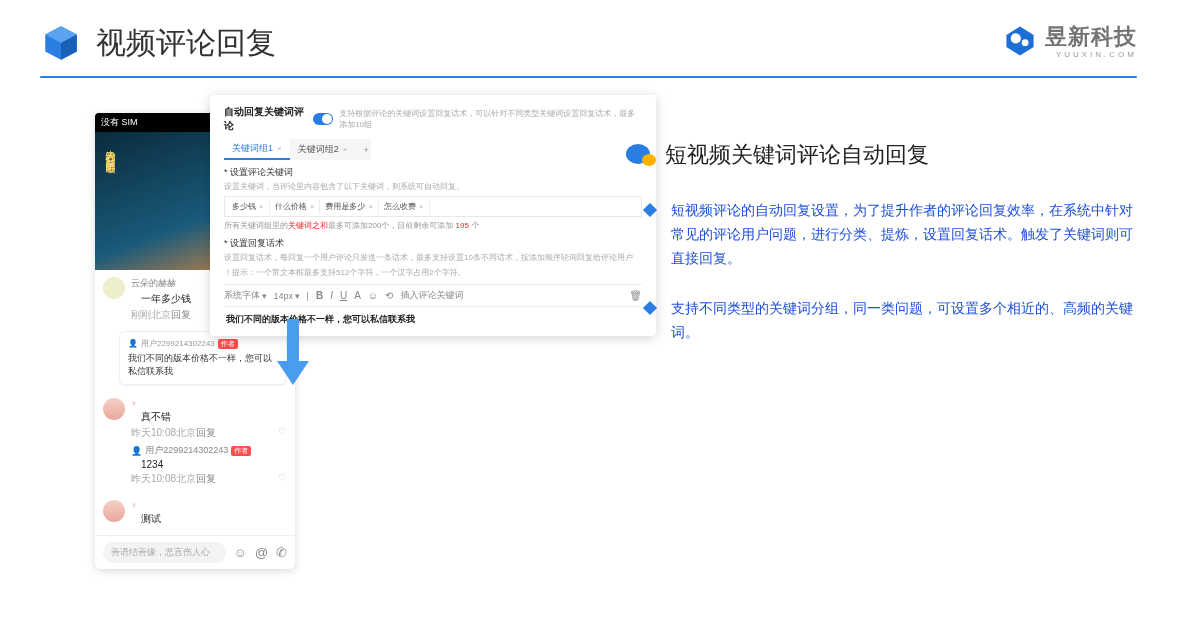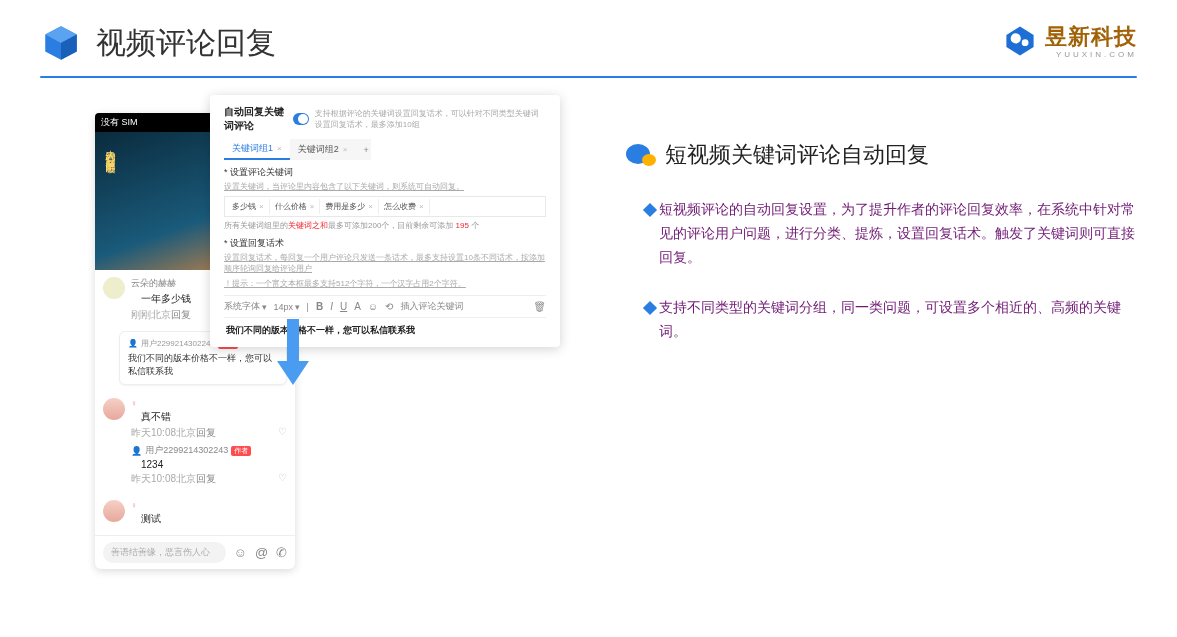--- a/index.html
+++ b/index.html
@@ -4,21 +4,21 @@
 <style>
 * { margin: 0; padding: 0; box-sizing: border-box; }
 body { font-family: "Microsoft YaHei", sans-serif; background: #fff; width: 1177px; height: 637px; position: relative; overflow: hidden; color: #333; }
 
 
 .header { display: flex; align-items: center; padding: 22px 55px 12px 40px; }
 .header-icon { width: 42px; height: 42px; margin-right: 14px; }
 .header-title { font-size: 30px; color: #333; font-weight: 400; }
 .logo-block { position: absolute; right: 40px; top: 22px; display: flex; align-items: center; }
 .logo-icon { width: 34px; height: 34px; margin-right: 8px; }
-.logo-text { font-size: 22px; font-weight: bold; color: #a16207; letter-spacing: 1px; }
+.logo-text { font-size: 22px; font-weight: bold; color: #737373; letter-spacing: 1px; }
 .logo-sub { font-size: 8px; color: #999; letter-spacing: 3px; display: block; text-align: right; margin-top: -2px; }
 .divider { height: 2px; background: #2a7de1; margin: 0 40px; border-radius: 2px; }
 
 
 .left-area { position: absolute; left: 95px; top: 95px; width: 480px; height: 510px; }
 .phone-shot { position: absolute; left: 0; top: 18px; width: 200px; background: #fff; border-radius: 6px; box-shadow: 0 2px 8px rgba(0,0,0,0.15); font-size: 10px; }
 .statusbar { background: #000; color: #fff; font-size: 9px; padding: 3px 6px; display: flex; justify-content: space-between; border-radius: 4px 4px 0 0; }
 .video-thumb { width: 100%; height: 138px; background: linear-gradient(160deg,#0a2b3d,#1a5a7a 60%,#e28a3d); position: relative; }
 .video-txt { position: absolute; top: 10px; left: 8px; color: #ffd966; font-size: 10px; line-height: 15px; writing-mode: vertical-rl; letter-spacing: 1px; }
 .ptabs { display: flex; gap: 10px; padding: 6px 8px; font-size: 11px; color: #888; border-bottom: 1px solid #eee; }
@@ -35,54 +35,54 @@
 .like { margin-left: auto; color: #bbb; }
 .reply-bubble { margin: 2px 8px 6px 24px; background: #fff; border: 1px solid #eee; border-radius: 6px; padding: 6px 8px; font-size: 9px; box-shadow: 0 1px 2px rgba(0,0,0,0.05); }
 .reply-bubble .rh { color: #999; font-size: 8px; display: flex; align-items: center; gap: 3px; }
 .reply-bubble .rb { color: #333; margin-top: 3px; }
 .author-tag { background: #ff4d4f; color: #fff; border-radius: 2px; font-size: 7px; padding: 0 3px; }
 .fan-tag { color: #fb7299; font-size: 8px; }
 .input-bar { display: flex; align-items: center; gap: 8px; padding: 6px 8px; border-top: 1px solid #eee; }
 .input-bar .ph { flex: 1; background: #f3f3f3; border-radius: 12px; padding: 4px 8px; font-size: 9px; color: #aaa; }
 .input-bar span { color: #888; font-size: 13px; }
 
-.settings-panel { position: absolute; left: 115px; top: 0; width: 350px; background: #fff; border-radius: 4px; box-shadow: 0 2px 12px rgba(0,0,0,0.18); font-size: 9px; padding: 10px 14px; color: #555; }
+.settings-panel { position: absolute; left: 115px; top: 0; width: 446px; background: #fff; border-radius: 4px; box-shadow: 0 2px 12px rgba(0,0,0,0.18); font-size: 9px; padding: 10px 14px; color: #555; }
 .sp-row { display: flex; align-items: center; gap: 6px; margin-bottom: 6px; }
 .sp-title { font-size: 10px; font-weight: bold; color: #222; }
 .toggle { width: 22px; height: 12px; border-radius: 7px; background: #2a7de1; position: relative; }
 .toggle::after { content: ""; position: absolute; right: 1px; top: 1px; width: 10px; height: 10px; background: #fff; border-radius: 50%; }
 .sp-desc { color: #aaa; font-size: 8px; }
 .sp-tabs { display: flex; gap: 0; margin: 6px 0; }
 .sp-tab { padding: 3px 8px; font-size: 9px; background: #f6f6f6; display: flex; align-items: center; gap: 4px; }
 .sp-tab.act { background: #fff; color: #2a7de1; border-bottom: 2px solid #2a7de1; }
 .sp-tab .x { color: #bbb; font-size: 8px; }
 .plus { width: 16px; text-align: center; color: #888; }
 .sp-label { font-size: 9px; color: #333; margin-top: 6px; }
-.sp-hint { color: #aaa; font-size: 8px; margin: 2px 0 4px; text-decoration: underline; }
+.sp-hint { color: #aaa; font-size: 8px; margin: 2px 0 4px; }
 .tags-row { display: flex; flex-wrap: wrap; gap: 0; border: 1px solid #e8e8e8; padding: 2px; }
 .tag { padding: 2px 5px; font-size: 8px; color: #555; display: flex; align-items: center; gap: 3px; border-right: 1px solid #eee; }
 .tag .tx { color: #bbb; }
 .red { color: #f5222d; }
 .sp-note { font-size: 8px; color: #999; margin-top: 3px; }
 .editor-bar { display: flex; gap: 7px; align-items: center; padding: 4px 0; border-top: 1px solid #eee; border-bottom: 1px solid #eee; margin-top: 6px; color: #888; font-size: 9px; }
 .editor-bar .sel { display: flex; align-items: center; gap: 2px; }
 .editor-bar .ico { font-size: 10px; }
 .editor-body { font-size: 9px; color: #222; font-weight: bold; padding: 6px 2px 0; }
 
 .arrow { position: absolute; left: 178px; top: 224px; }
 
 .example-box { position: absolute; left: 225px; top: 340px; width: 232px; border: 2px dashed #2a7de1; border-radius: 4px; padding: 14px 16px; font-size: 14px; color: #333; line-height: 24px; }
 .example-box .eh { margin-bottom: 4px; }
 
 
 .right-area { position: absolute; left: 625px; top: 140px; width: 510px; }
 .sec-head { display: flex; align-items: center; gap: 10px; margin-bottom: 28px; }
 .sec-icon { position: relative; width: 30px; height: 26px; }
 .sec-title { font-size: 22px; color: #222; }
-.bullet { display: flex; gap: 4px; font-size: 14px; color: #701a75; line-height: 24px; margin-bottom: 26px; padding-left: 20px; font-family: Liberation Mono, monospace; }
+.bullet { display: flex; gap: 16px; font-size: 14px; color: #1d4ed8; line-height: 24px; margin-bottom: 26px; padding-left: 20px; }
 .bullet .dia { width: 10px; height: 10px; background: #2a7de1; transform: rotate(45deg); margin-top: 7px; flex-shrink: 0; }
 </style>
 </head>
 <body>
 
 <div class="header">
   <svg class="header-icon" viewBox="0 0 40 40">
     <polygon points="20,4 35,12 35,28 20,36 5,28 5,12" fill="#2a7de1"></polygon>
     <polygon points="20,4 35,12 20,20 5,12" fill="#5aa3f0"></polygon>
     <polygon points="20,20 35,12 35,28 20,36" fill="#1860b8"></polygon>

